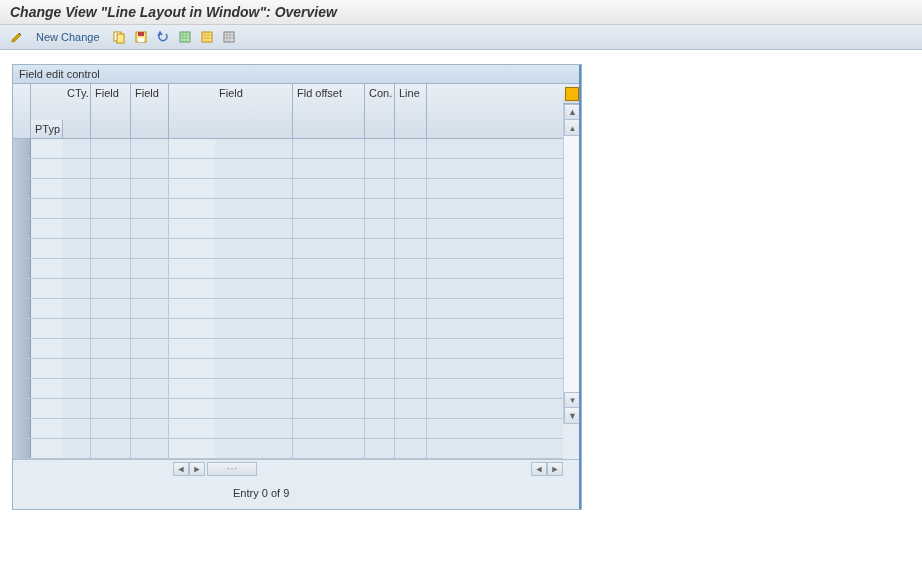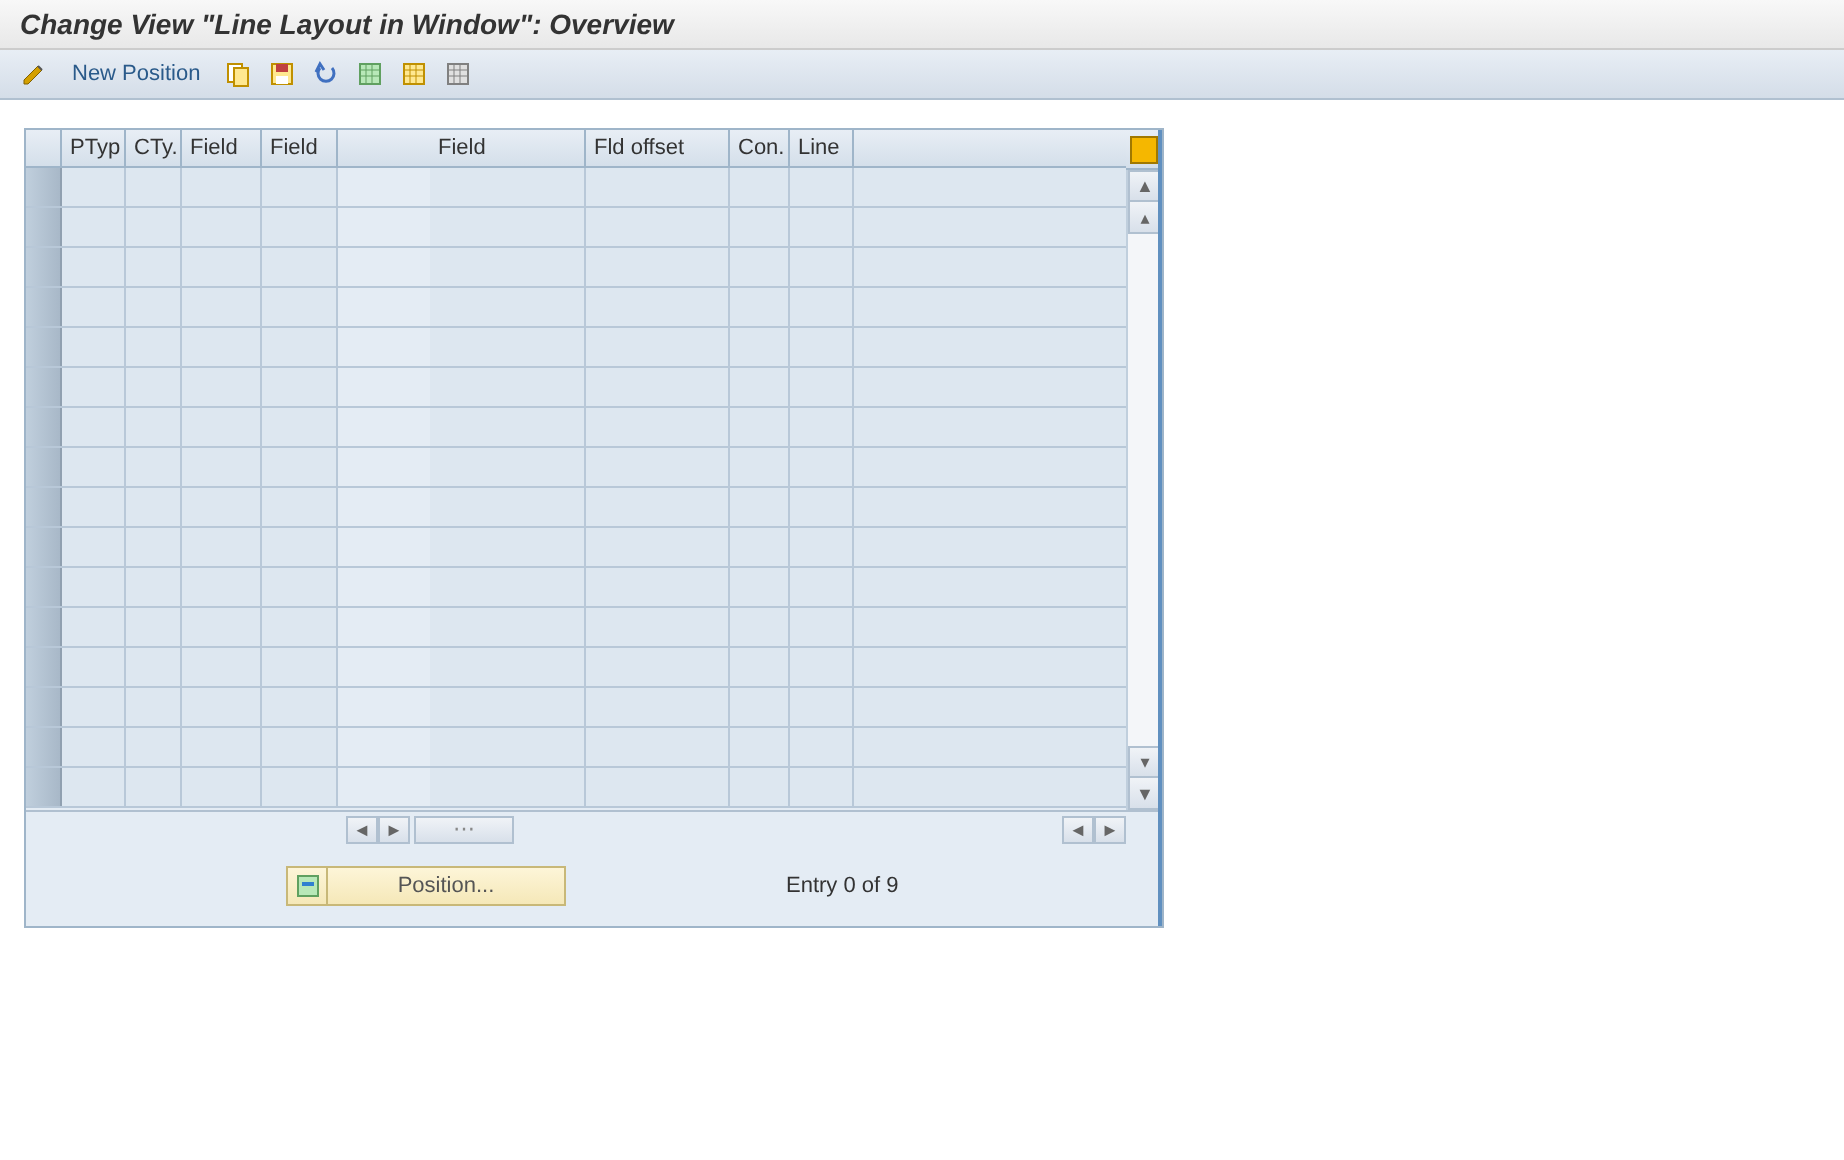--- a/index.html
+++ b/index.html
@@ -60,21 +60,21 @@
     }
     .table-main { flex: 1; }
     
     .table-head-row { display: flex; background: linear-gradient(#e8eef5, #d4dfea); border-bottom: 1px solid #9fb5c9; }
     .th {
       border-right: 1px solid #9fb5c9;
       padding: 3px 4px; font-size: 11px; color: #333;
       background: linear-gradient(#e8eef5, #d4dfea);
     }
     .th-sel { width: 18px; }
-    .th-ptyp { width: 32px; }
+    .th-ptyp { width: 32px; margin-top: 36px; }
     .th-cty { width: 28px; }
     .th-offset { width: 40px; }
     .th-lngth { width: 38px; }
     .th-field { width: 78px; margin-left: 46px; }
     .th-fldoff { width: 72px; }
     .th-con { width: 30px; }
     .th-rule { width: 32px; }
     
     .cfg-btn-wrap {
       width: 18px; height: 20px;
@@ -167,21 +167,21 @@
   <span class="title-text">Change View "Line Layout in Window": Overview</span>
 </div>
 
 <div class="toolbar">
   <span class="toolbar-btn">
     <svg width="14" height="14" viewBox="0 0 14 14">
         <path d="M2 10 L9 3 L11 5 L4 12 L2 12 Z" fill="#d4a000" stroke="#806000" stroke-width="0.5"></path>
         <path d="M9 3 L11 5" stroke="#555" stroke-width="1"></path>
       </svg>
   </span>
-  <span class="toolbar-text-btn">New Position</span>
+  <span class="toolbar-text-btn">New Change</span>
   <span class="toolbar-btn">
     <svg width="14" height="14" viewBox="0 0 14 14">
         <rect x="2" y="2" width="7" height="9" fill="#fff" stroke="#c09000"></rect>
         <rect x="5" y="4" width="7" height="9" fill="#ffe890" stroke="#c09000"></rect>
       </svg>
   </span>
   <span class="toolbar-btn">
     <svg width="14" height="14" viewBox="0 0 14 14">
         <rect x="2" y="2" width="10" height="10" fill="#ffe890" stroke="#c09000"></rect>
         <rect x="4" y="2" width="6" height="4" fill="#c04040"></rect>
@@ -209,20 +209,21 @@
     <svg width="14" height="14" viewBox="0 0 14 14">
         <rect x="2" y="2" width="10" height="10" fill="#e0e0e0" stroke="#808080"></rect>
         <path d="M2 5 H12 M2 8 H12 M5 2 V12 M8 2 V12" stroke="#808080" stroke-width="0.5"></path>
       </svg>
   </span>
 </div>
 
 <div class="content">
 
   <div class="panel">
+    <div class="panel-header">Field edit control</div>
 
     <div class="table-area">
       <div class="table-wrapper">
         <div class="table-main">
           <div class="table-head-row">
             <div class="th th-sel"></div>
             <div class="th th-ptyp">PTyp</div>
             <div class="th th-cty">CTy.</div>
             <div class="th th-offset">Field</div>
             <div class="th th-lngth">Field</div>
@@ -447,27 +448,18 @@
         <div class="hscroll-btn">►</div>
         <div class="hscroll-thumb">⋯</div>
         <div class="hscroll-right">
           <div class="hscroll-btn">◄</div>
           <div class="hscroll-btn">►</div>
         </div>
       </div>
     </div>
 
     <div class="footer-row">
-      <div class="position-btn">
-        <span class="position-btn-icon">
-          <svg width="12" height="12" viewBox="0 0 12 12">
-              <rect x="1" y="1" width="10" height="10" fill="#b8e8b8" stroke="#60a060"></rect>
-              <rect x="3" y="4" width="6" height="2" fill="#3080d0"></rect>
-            </svg>
-        </span>
-        <span class="position-btn-text">Position...</span>
-      </div>
       <span class="entry-text">Entry 0 of 9</span>
     </div>
 
     <div class="right-border"></div>
   </div>
 </div>
 
 </body></html>

